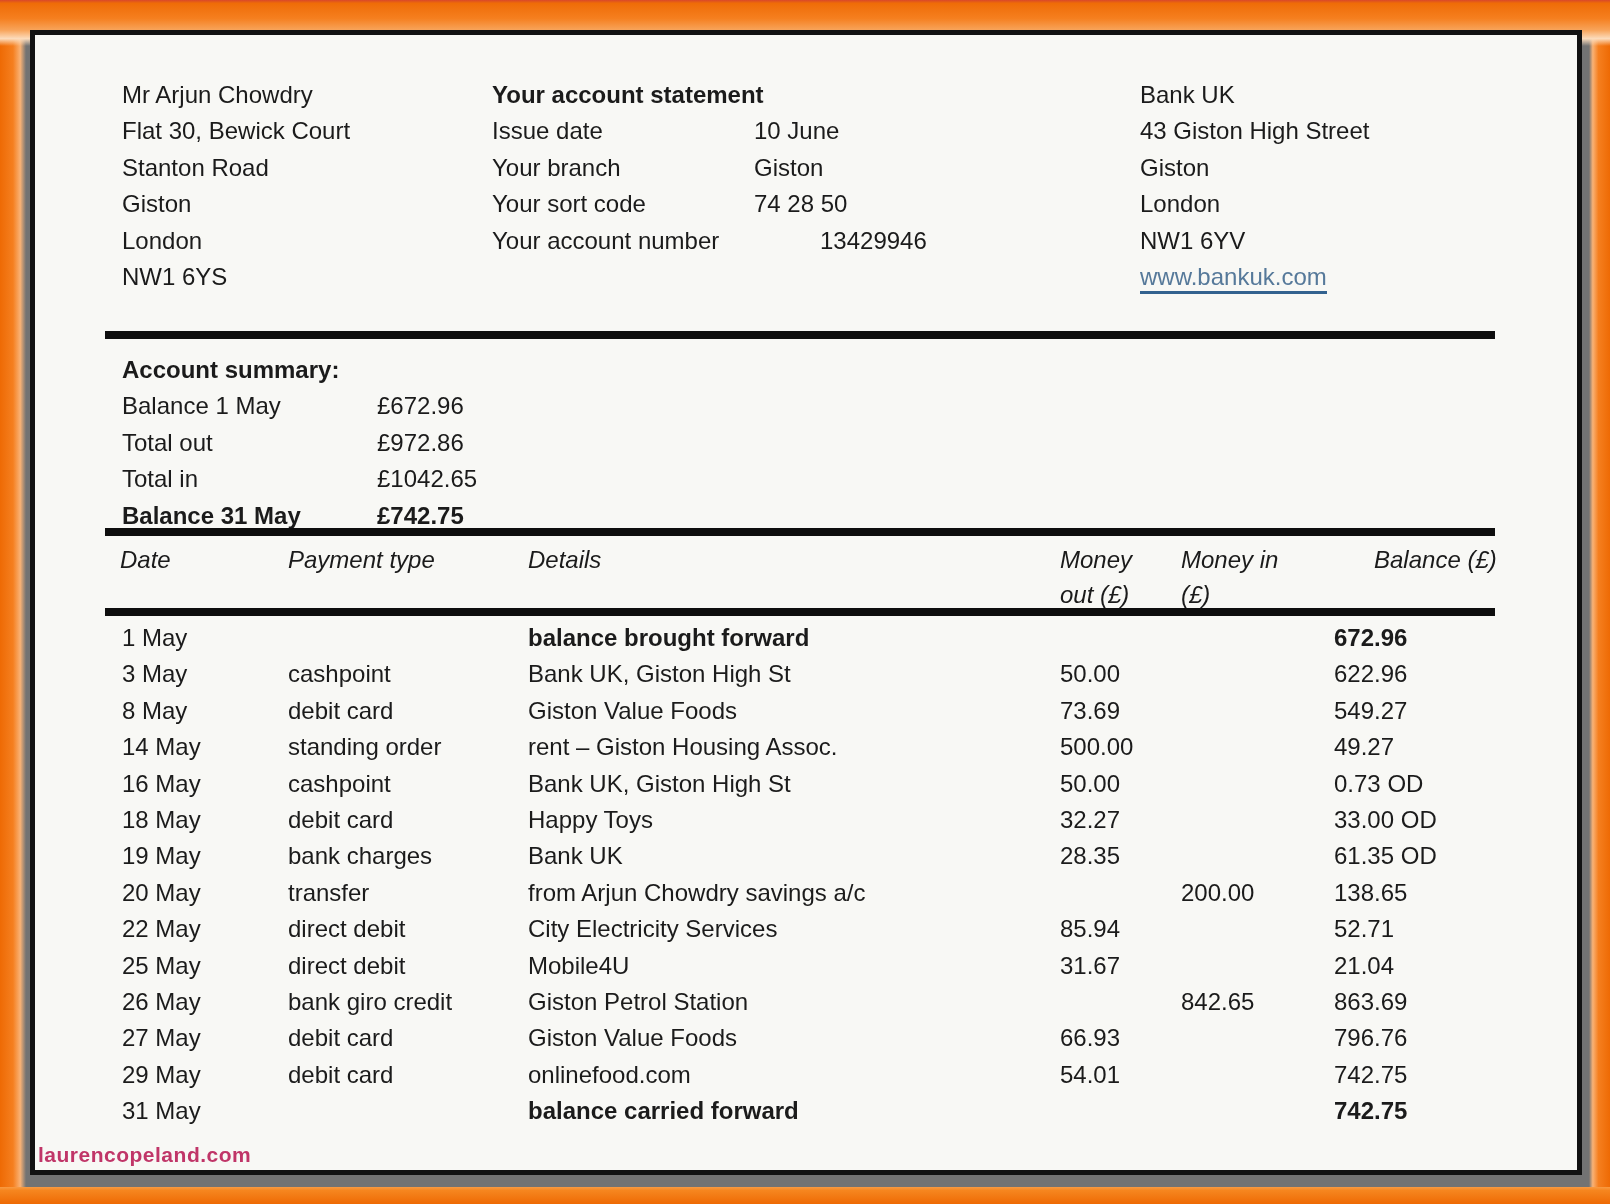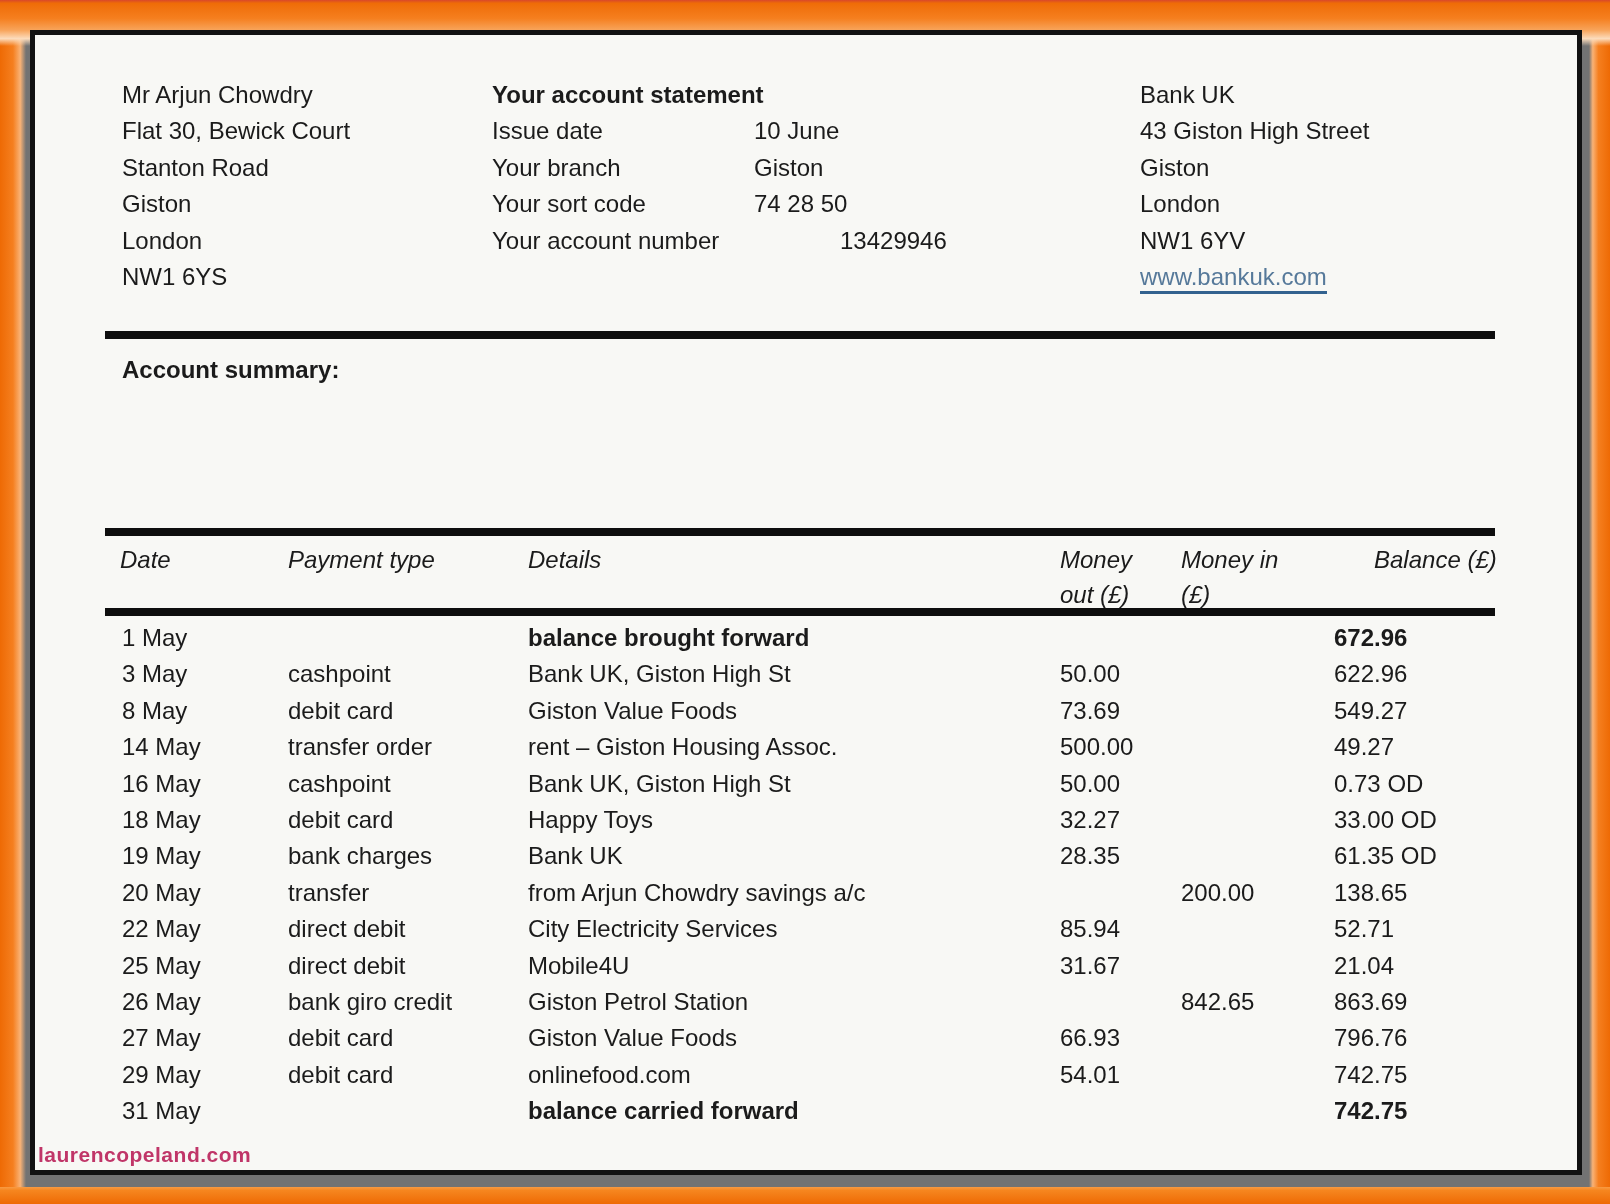--- a/index.html
+++ b/index.html
@@ -18,21 +18,21 @@
     background:linear-gradient(270deg,#ee6a04 0%,#f57f1f 55%,#f9b275 82%,rgba(249,249,246,0) 100%); }
   .frame-bottom { position:absolute; bottom:0; left:0; width:100%; height:17px; z-index:3;
     background:linear-gradient(0deg,#ee6a04 0%,#f6861f 80%,#f89b44 100%); }
   
   .doc { position:absolute; left:30px; top:30px; width:1542px; height:1135px; z-index:4;
     border:5px solid #121212; background:#f8f8f5; }
   .address { position:absolute; left:87px; top:42px; line-height:36.4px; }
   .stmt { position:absolute; left:457px; top:42px; line-height:36.4px; }
   .stmt-title { font-weight:bold; }
   .stmt-label { display:inline-block; width:262px; }
-  .stmt-row.indent .stmt-value { margin-left:86px; }
+  .stmt-row.indent .stmt-value { margin-left:66px; }
   .bank { position:absolute; left:1105px; top:42px; line-height:36.4px; }
   .bank-link { color:#56799a; text-decoration:none; border-bottom:3px solid #33628f; padding-bottom:1px; cursor:pointer; }
   .rule { position:absolute; left:70px; width:1390px; height:8px; background:#0e0e0e; }
   .rule1 { top:296px; } .rule2 { top:493px; } .rule3 { top:573px; }
   .summary { position:absolute; left:87px; top:317px; line-height:36.4px; }
   .summary-title { font-weight:bold; }
   .sum-label { display:inline-block; width:255px; }
   .sum-row.bold .sum-label, .sum-row.bold .sum-value { font-weight:bold; }
   .thead { position:absolute; top:507px; left:0; width:100%; font-style:italic; line-height:35px; }
   .thead span { position:absolute; top:0; }
@@ -97,20 +97,35 @@
         </div>
       <div>
         <a class="bank-link">www.bankuk.com</a>
       </div>
     </div>
 
     <div class="rule rule1"></div>
 
     <div class="summary">
       <div class="summary-title">Account summary:</div>
+      <div>
+
+      <div class="sum-row">
+            <span class="sum-label">Balance 1 May</span><span class="sum-value">£672.96</span>
+          </div>
+          <div class="sum-row">
+            <span class="sum-label">Total out</span><span class="sum-value">£972.86</span>
+          </div>
+          <div class="sum-row">
+            <span class="sum-label">Total in</span><span class="sum-value">£1042.65</span>
+          </div>
+          <div class="sum-row bold">
+            <span class="sum-label">Balance 31 May</span><span class="sum-value">£742.75</span>
+          </div>
+        </div>
     </div>
 
     <div class="rule rule2"></div>
 
     <div class="thead">
       <span class="th-date">Date</span>
       <span class="th-pay">Payment type</span>
       <span class="th-det">Details</span>
       <span class="th-out">Money out (£)</span>
       <span class="th-in">Money in (£)</span>
@@ -140,21 +155,21 @@
         <div class="tx-row">
           <span class="c-date">8 May</span>
           <span class="c-pay">debit card</span>
           <span class="c-det">Giston Value Foods</span>
           <span class="c-out">73.69</span>
           <span class="c-in"></span>
           <span class="c-bal">549.27</span>
         </div>
         <div class="tx-row">
           <span class="c-date">14 May</span>
-          <span class="c-pay">transfer order</span>
+          <span class="c-pay">standing order</span>
           <span class="c-det">rent – Giston Housing Assoc.</span>
           <span class="c-out">500.00</span>
           <span class="c-in"></span>
           <span class="c-bal">49.27</span>
         </div>
         <div class="tx-row">
           <span class="c-date">16 May</span>
           <span class="c-pay">cashpoint</span>
           <span class="c-det">Bank UK, Giston High St</span>
           <span class="c-out">50.00</span>

